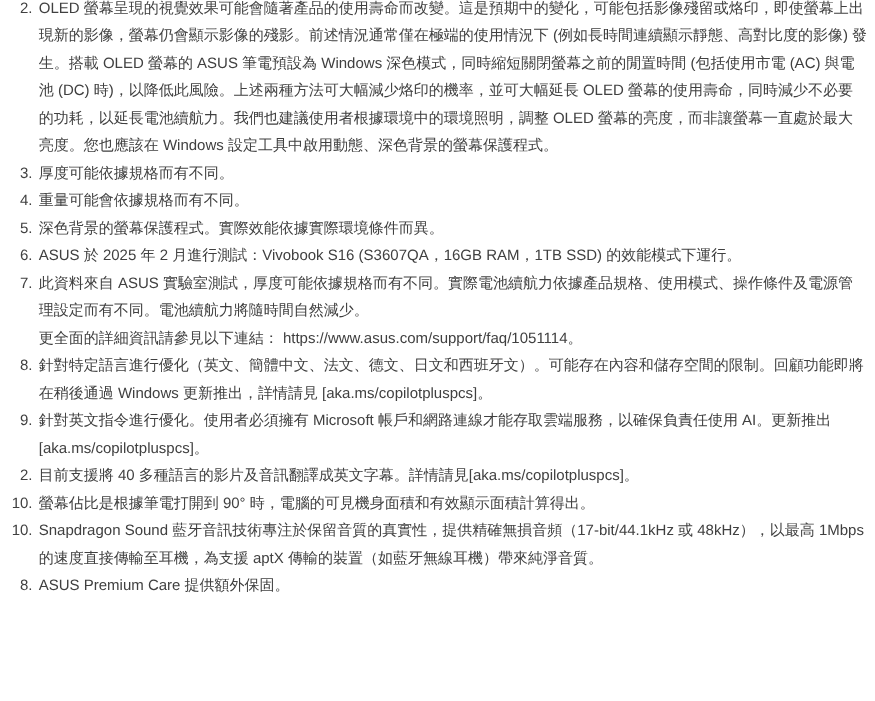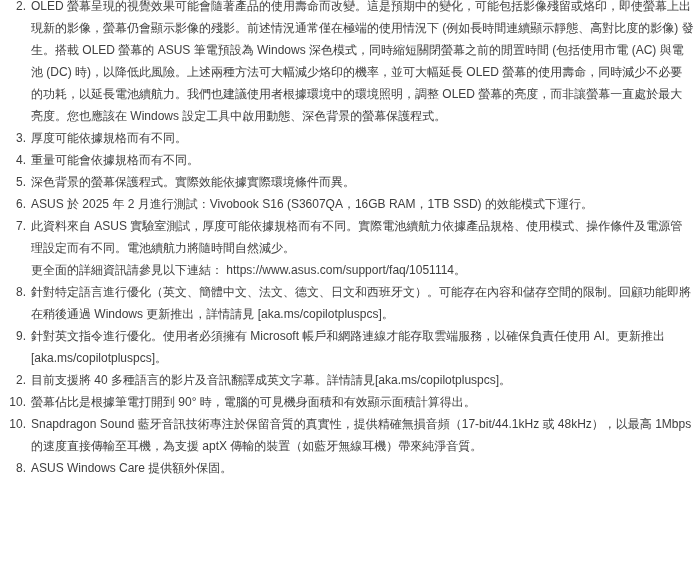--- a/index.html
+++ b/index.html
@@ -122,17 +122,17 @@
   <div class="fn-item">
     <span class="fn-num">10.</span>
     <div class="fn-body">
       <p>Snapdragon Sound 藍牙音訊技術專注於保留音質的真實性，提供精確無損音頻（17-bit/44.1kHz 或 48kHz），以最高 1Mbps 的速度直接傳輸至耳機，為支援 aptX 傳輸的裝置（如藍牙無線耳機）帶來純淨音質。</p>
     </div>
   </div>
 
   <div class="fn-item">
     <span class="fn-num">8.</span>
     <div class="fn-body">
-      <p>ASUS Windows Care 提供額外保固。</p>
+      <p>ASUS Premium Care 提供額外保固。</p>
     </div>
   </div>
 
 </div>
 
 </body></html>

